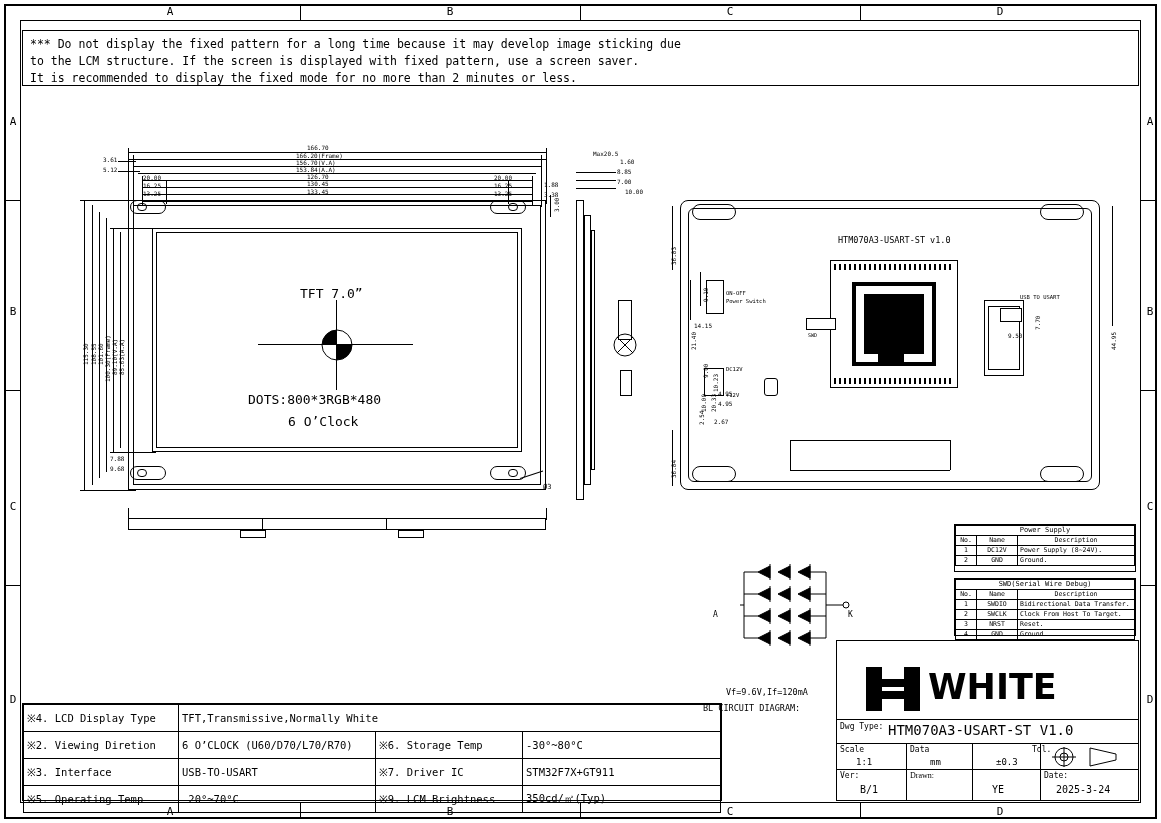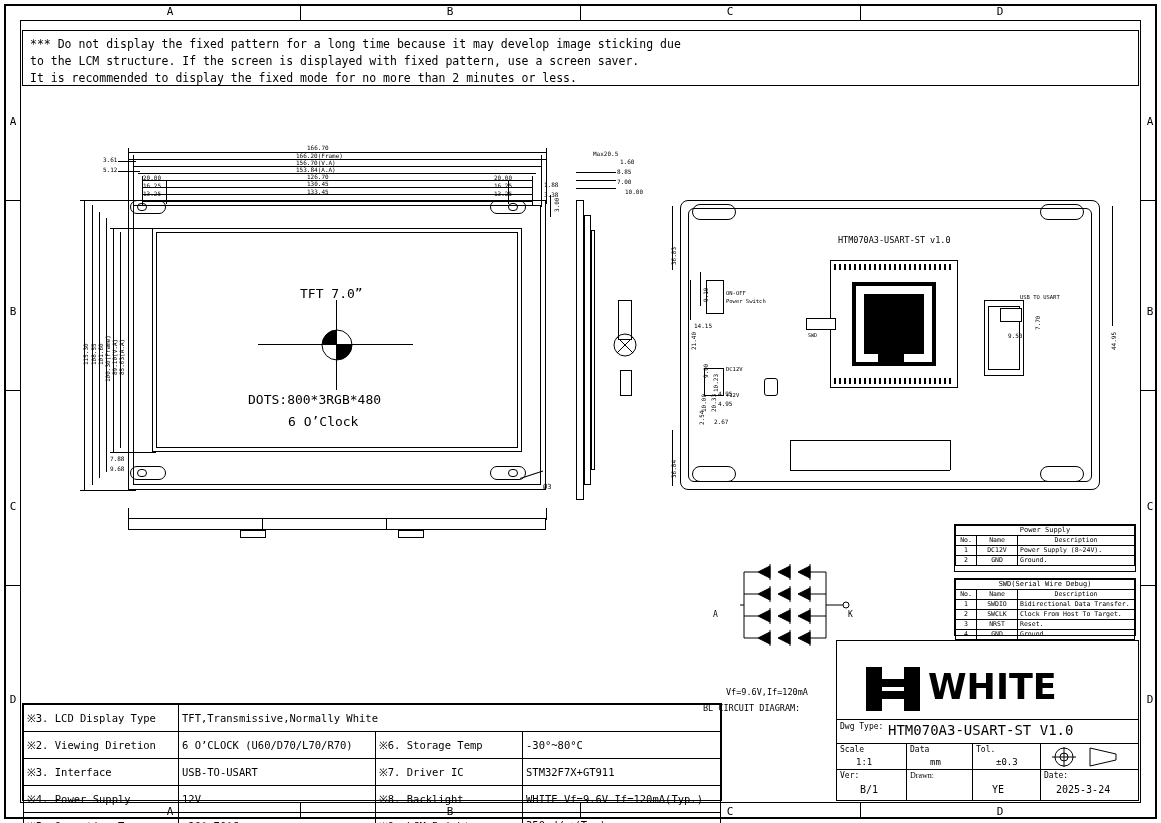--- a/index.html
+++ b/index.html
@@ -390,40 +390,34 @@
         <td>Ground.</td>
       </tr>
     </tbody>
       </table>
   </div>
 
   <div id="spec">
     <table>
       <tbody>
           <tr>
-        <td class="sc1">※3. LCD Display Type</td>
+        <td class="sc1">※4. LCD Display Type</td>
         <td class="sc2" colspan="3">TFT,Transmissive,Normally White</td>
       </tr>
       <tr>
         <td class="sc1">※2. Viewing Diretion</td>
         <td class="sc2">6 O’CLOCK (U60/D70/L70/R70)</td>
         <td class="sc3">※6. Storage Temp</td>
         <td class="sc4">-30°~80°C</td>
       </tr>
       <tr>
         <td class="sc1">※3. Interface</td>
         <td class="sc2">USB-TO-USART</td>
         <td class="sc3">※7. Driver IC</td>
         <td class="sc4">STM32F7X+GT911</td>
-      </tr>
-      <tr>
-        <td class="sc1">※4. Power Supply</td>
-        <td class="sc2">12V</td>
-        <td class="sc3">※8. Backlight</td>
-        <td class="sc4">WHITE Vf=9.6V If=120mA(Typ.)</td>
       </tr>
       <tr>
         <td class="sc1">※5. Operating Temp</td>
         <td class="sc2">-20°~70°C</td>
         <td class="sc3">※9. LCM Brightness</td>
         <td class="sc4">350cd/㎡(Typ)</td>
       </tr>
     </tbody>
       </table>
   </div>
@@ -445,21 +439,21 @@
     <div id="logotxt">WHITE</div>
   </div>
 
   <div class="tb" style="left:840px;top:722px;font-size:8px;">Dwg Type:</div>
   <div class="tb" style="left:888px;top:722px;font-size:14px;">HTM070A3-USART-ST V1.0</div>
 
   <div class="tb" style="left:840px;top:745px;font-size:8px;">Scale</div>
   <div class="tb" style="left:856px;top:757px;font-size:9px;">1:1</div>
   <div class="tb" style="left:910px;top:745px;font-size:8px;">Data</div>
   <div class="tb" style="left:930px;top:757px;font-size:9px;">mm</div>
-  <div class="tb" style="left:976px;top:745px;font-size:8px;">Tol.</div>
+  <div class="tb" style="left:1032px;top:745px;font-size:8px;">Tol.</div>
   <div class="tb" style="left:996px;top:757px;font-size:9px;">±0.3</div>
 
   <svg style="position:absolute;left:1046px;top:746px;" width="88" height="22">
     <circle cx="18" cy="11" r="9" fill="none" stroke="#000" stroke-width="1"></circle>
     <circle cx="18" cy="11" r="4" fill="none" stroke="#000" stroke-width="1"></circle>
     <line x1="6" y1="11" x2="30" y2="11" stroke="#000" stroke-width="1"></line>
     <line x1="18" y1="1" x2="18" y2="21" stroke="#000" stroke-width="1"></line>
     <path d="M44,2 L70,8 L70,14 L44,20 Z" fill="none" stroke="#000" stroke-width="1"></path>
   </svg>
 

